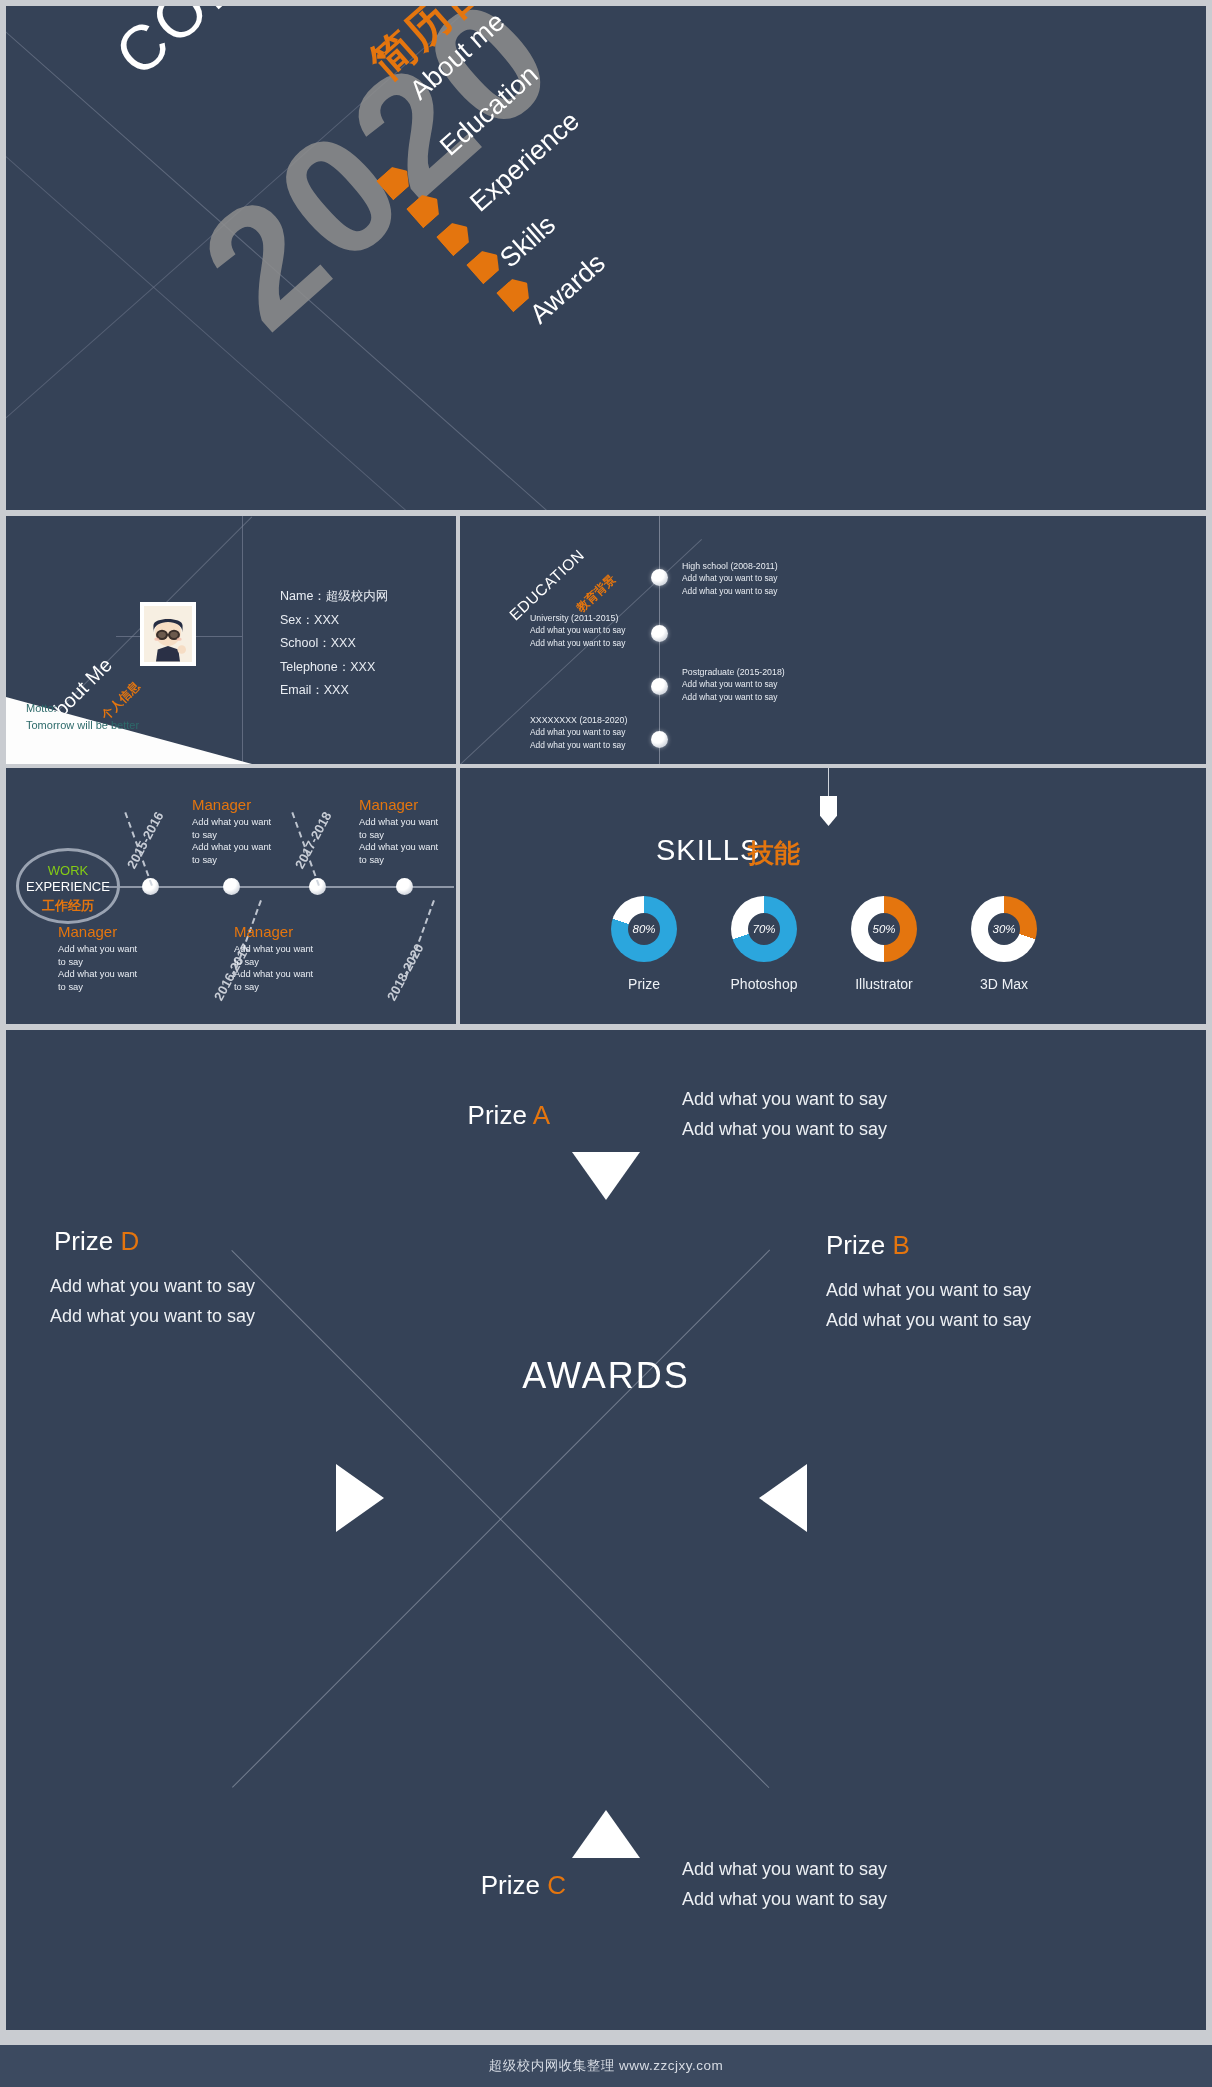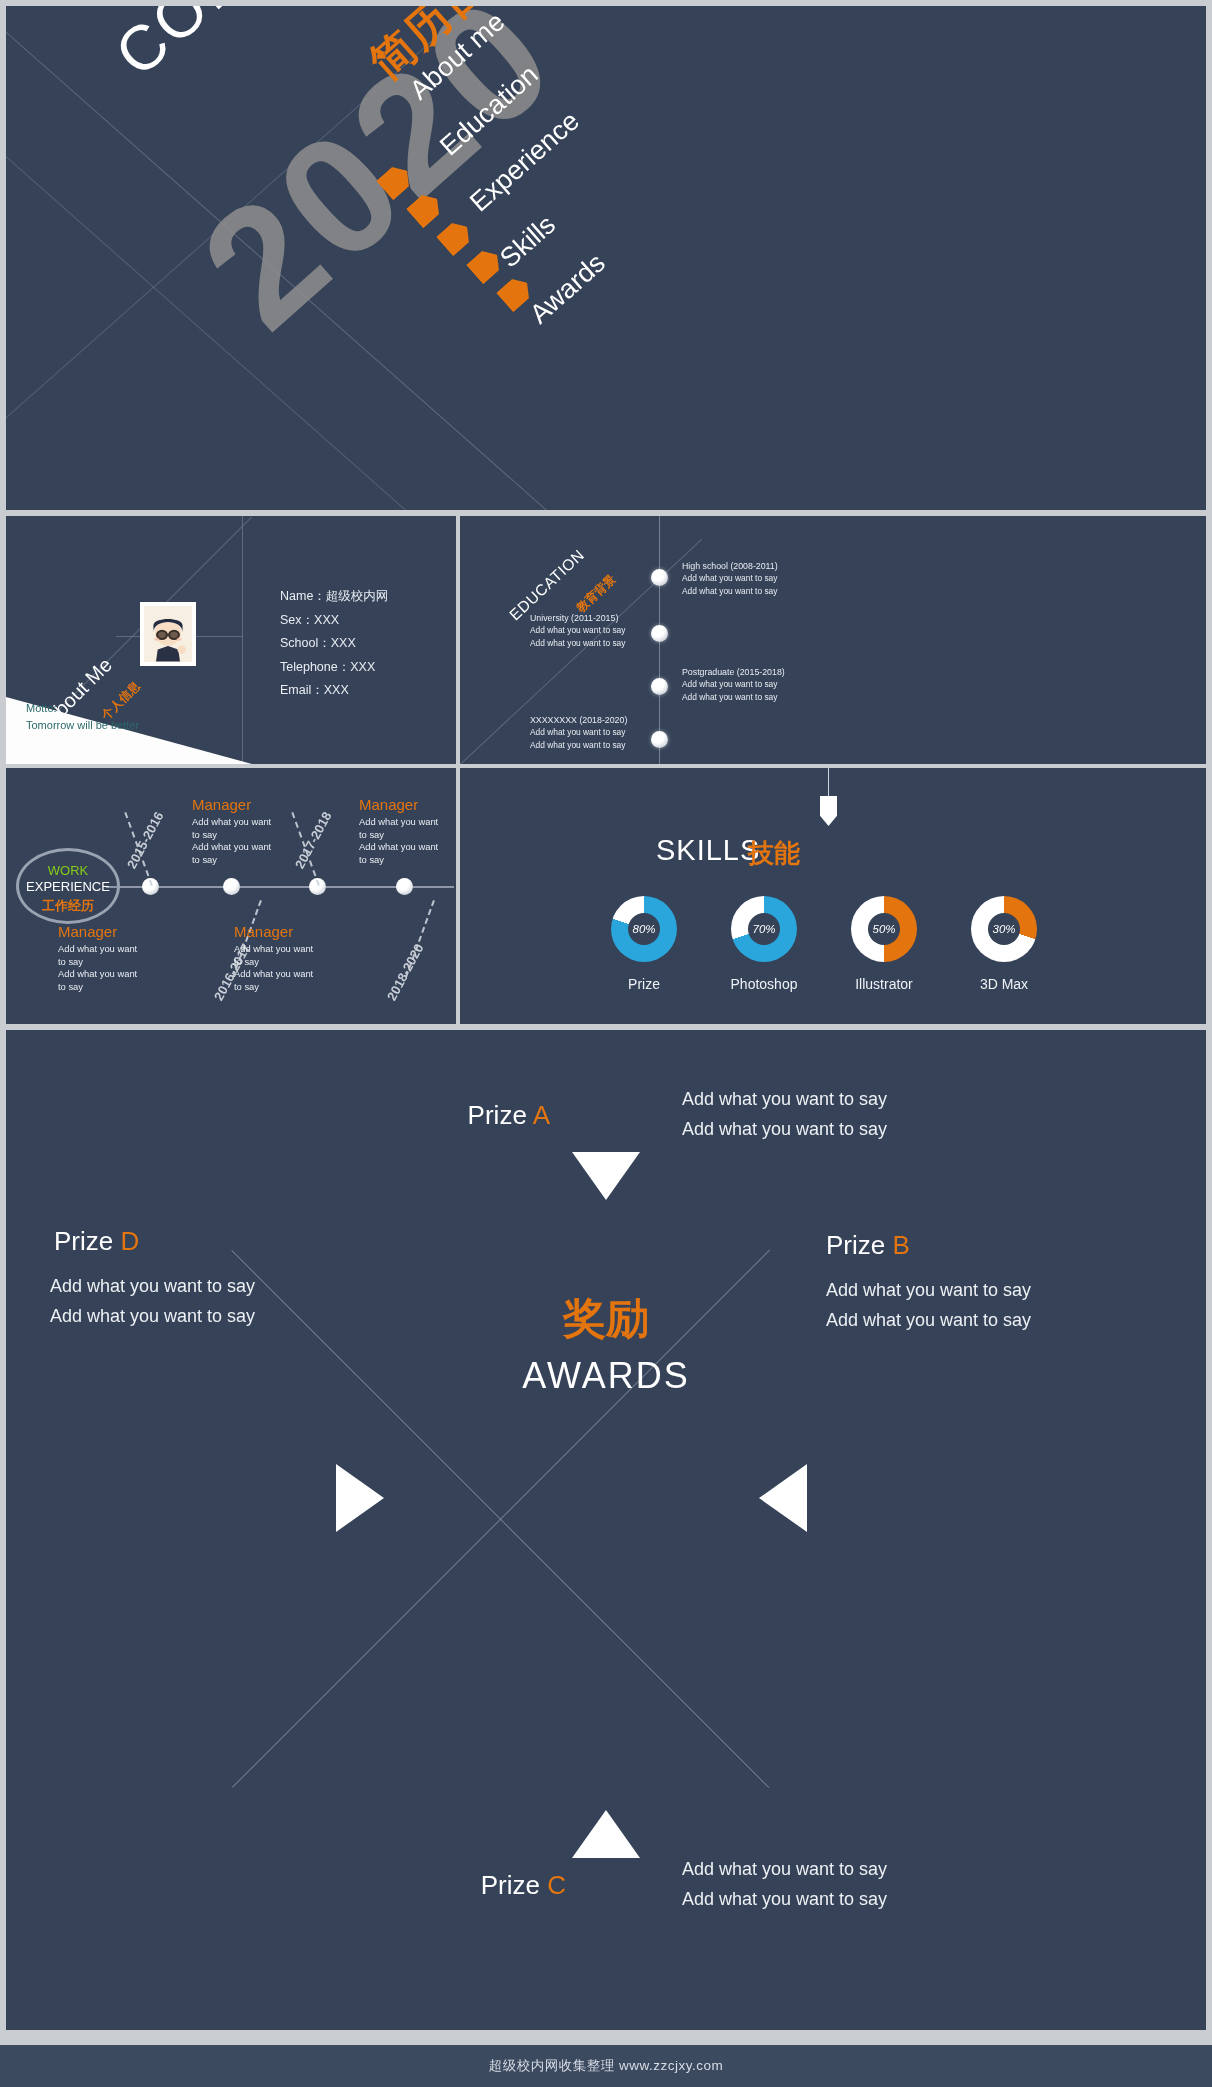--- a/index.html
+++ b/index.html
@@ -310,21 +310,20 @@
         <div class="hole">30%</div>
       </div>
       <div class="donut-label">3D Max</div>
     </div>
   </div>
 
   <div class="slide" id="s6">
     <div class="gl dx1"></div>
     <div class="gl dx2"></div>
 
-    <div class="awards-cn">奖励</div>
     <div class="awards-en">AWARDS</div>
 
     <div class="tri tri-down" style="left:566px;top:122px;"></div>
     <div class="prize-h" style="position:absolute;left:544px;top:70px;transform:translateX(-100%);">
       <span>Prize</span> <span class="ltr">A</span>
     </div>
     <div style="position:absolute;left:676px;top:54px;">
       <div class="prize-t">Add what you want to say</div>
       <div class="prize-t">Add what you want to say</div>
     </div>

